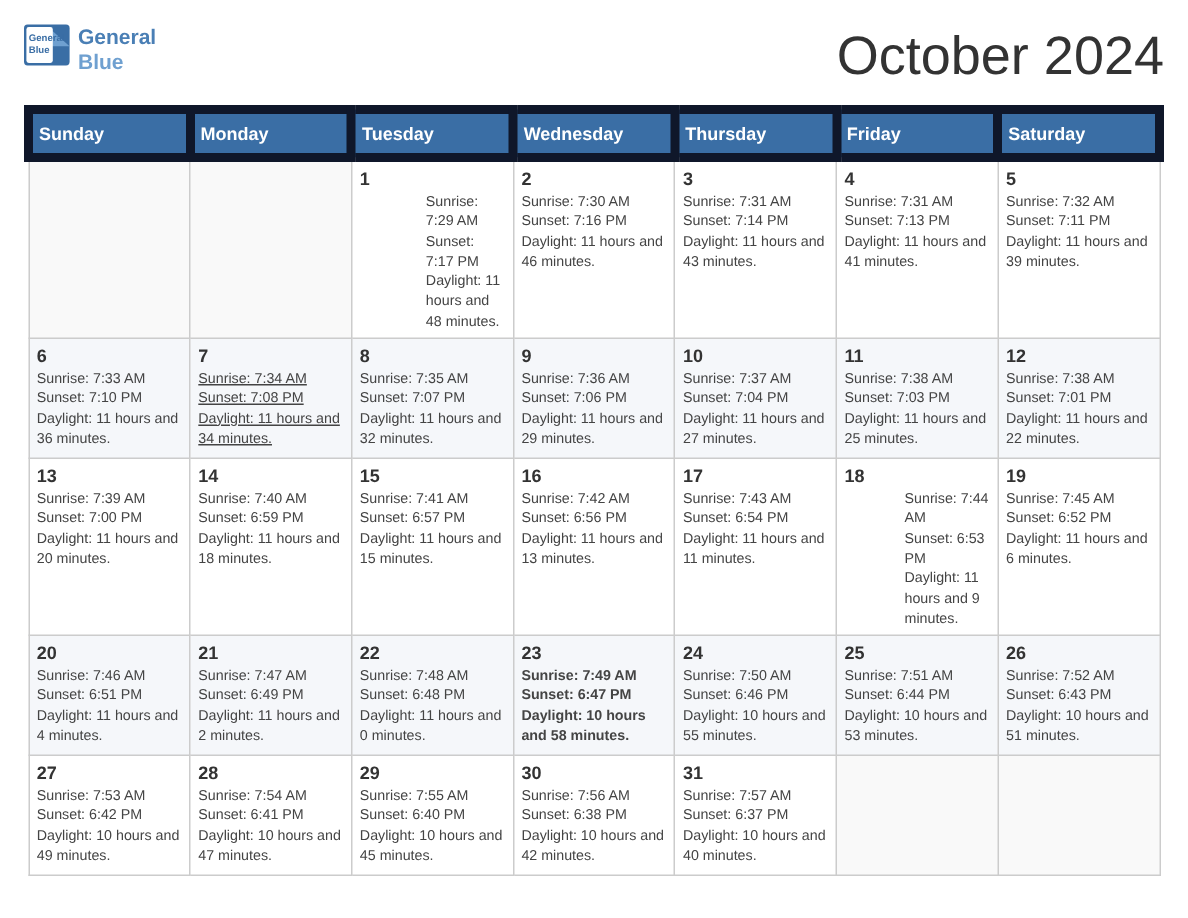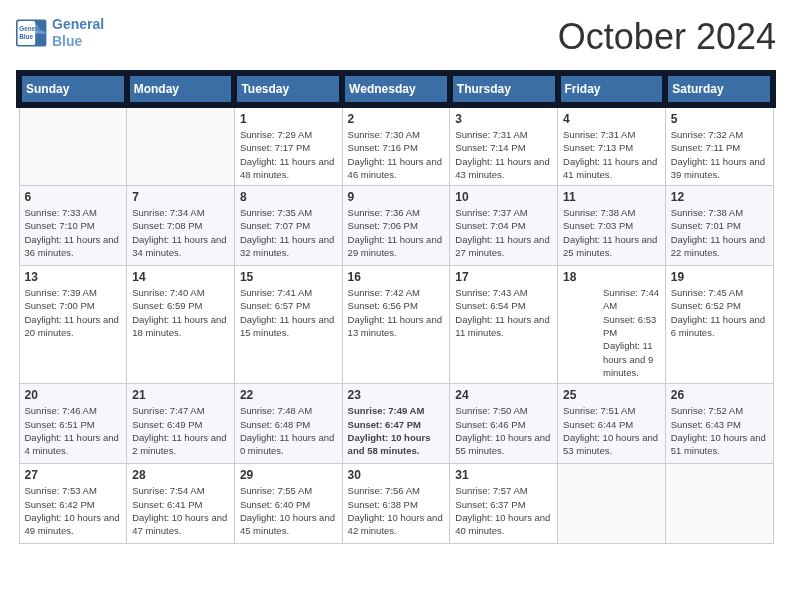--- a/index.html
+++ b/index.html
@@ -11,21 +11,21 @@
       padding: 16px;
     }
     .header {
       display: flex;
       justify-content: space-between;
       align-items: flex-start;
       margin-bottom: 12px;
     }
     .logo {
       display: flex;
-      align-items: center;
+      align-items: flex-start;
       gap: 4px;
     }
     .logo-text {
       font-size: 14px;
       font-weight: bold;
       color: #333;
       line-height: 1.2;
     }
     .logo-text span {
       color: #4a7fb5;
@@ -122,21 +122,21 @@
         <th>Friday</th>
         <th>Saturday</th>
       </tr>
   </thead>
   <tbody>
   <tr>
         <td class="empty"></td>
         <td class="empty"></td>
         <td>
           <span class="day-number">1</span>
-          <div class="day-info" style="white-space: pre-line;">Sunrise: 7:29 AM
+          <div class="day-info" style="white-space: pre-line; margin-left: 44px;">Sunrise: 7:29 AM
 Sunset: 7:17 PM
 Daylight: 11 hours and 48 minutes.</div>
         </td>
         <td>
           <span class="day-number">2</span>
           <div class="day-info" style="white-space: pre-line;">Sunrise: 7:30 AM
 Sunset: 7:16 PM
 Daylight: 11 hours and 46 minutes.</div>
         </td>
         <td>
@@ -160,21 +160,21 @@
       </tr>
       <tr>
         <td>
           <span class="day-number">6</span>
           <div class="day-info" style="white-space: pre-line;">Sunrise: 7:33 AM
 Sunset: 7:10 PM
 Daylight: 11 hours and 36 minutes.</div>
         </td>
         <td>
           <span class="day-number">7</span>
-          <div class="day-info" style="white-space: pre-line;">Sunrise: 7:34 AM
+          <div class="day-info" style="white-space: pre-line; text-decoration: underline;">Sunrise: 7:34 AM
 Sunset: 7:08 PM
 Daylight: 11 hours and 34 minutes.</div>
         </td>
         <td>
           <span class="day-number">8</span>
           <div class="day-info" style="white-space: pre-line;">Sunrise: 7:35 AM
 Sunset: 7:07 PM
 Daylight: 11 hours and 32 minutes.</div>
         </td>
         <td>

